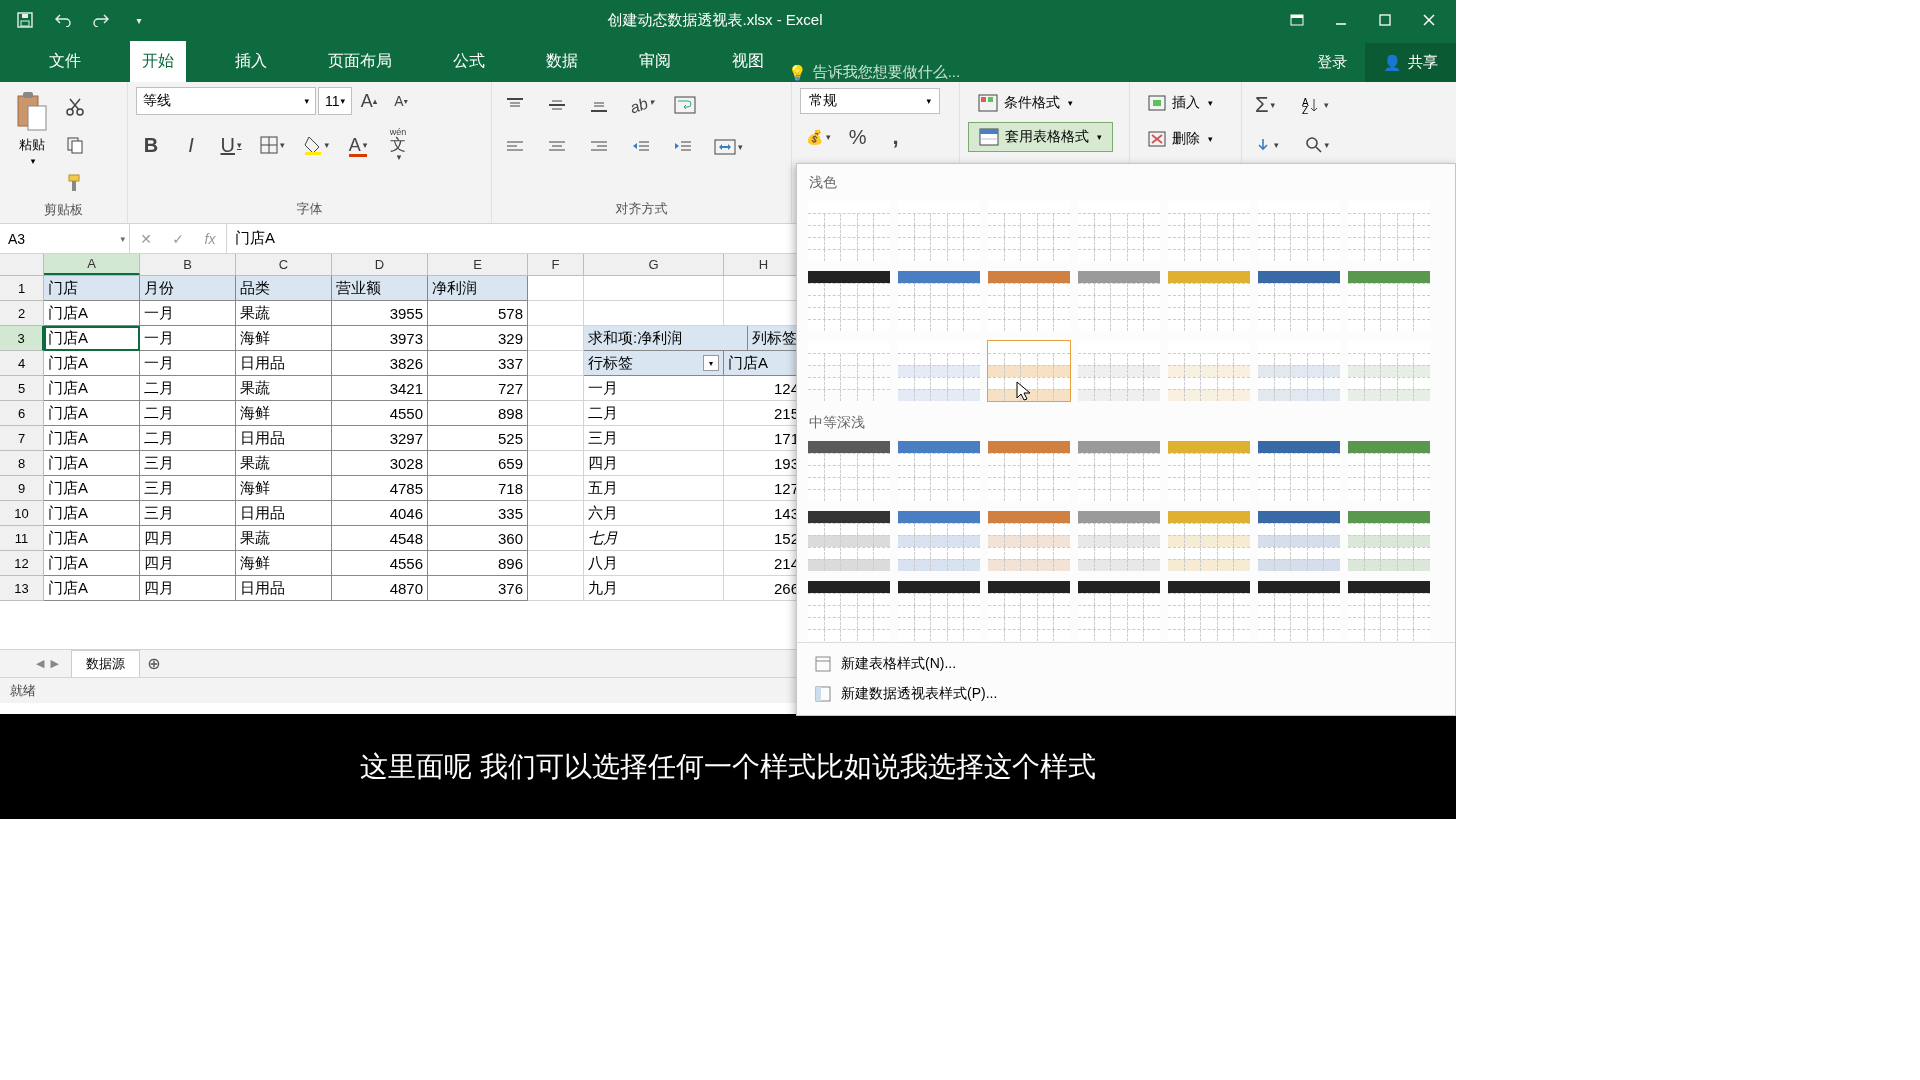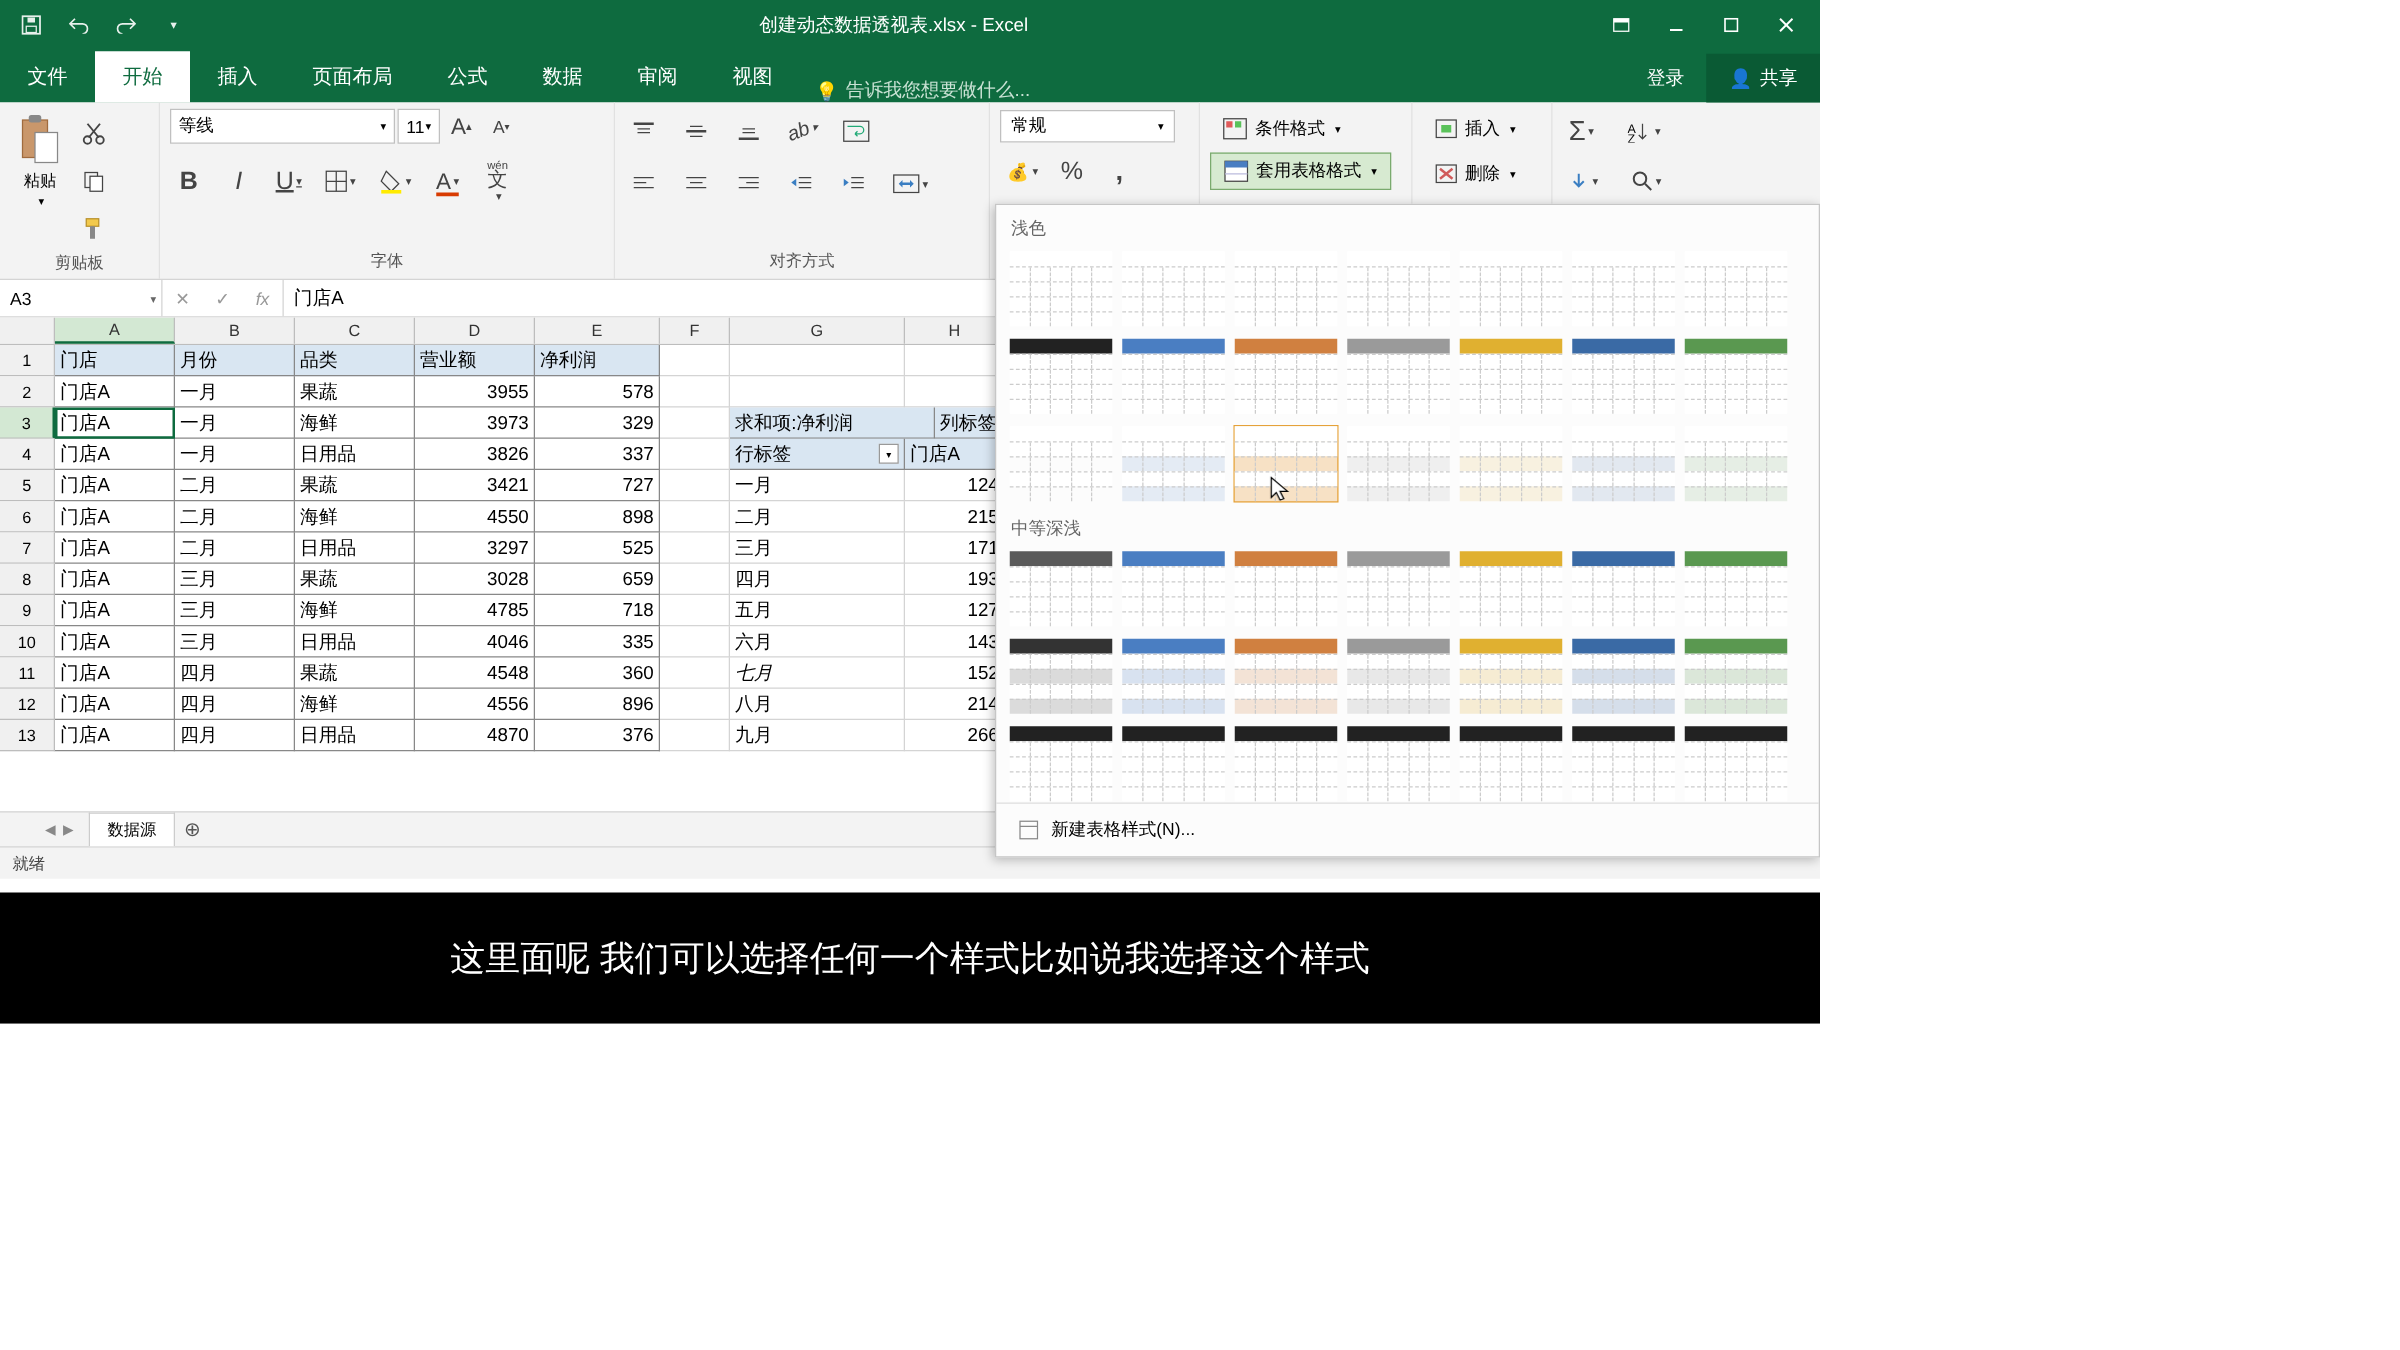--- a/index.html
+++ b/index.html
@@ -8,21 +8,21 @@
 
 .titlebar { height: 40px; background: #0e6b3f; color: #fff; display: flex; align-items: center; padding: 0 6px; }
 .titlebar .qat { display: flex; gap: 8px; align-items: center; margin-left: 4px; }
 .qat-btn { width: 30px; height: 30px; display: flex; align-items: center; justify-content: center; color: #fff; opacity: .9; cursor: pointer; font-size: 15px; }
 .titlebar .title { flex: 1; text-align: center; font-size: 15px; }
 .titlebar .win-controls { display: flex; gap: 2px; }
 .win-btn { width: 42px; height: 32px; display: flex; align-items: center; justify-content: center; color: #fff; font-size: 13px; }
 
 
 .menutabs { height: 42px; background: #0e6b3f; display: flex; align-items: flex-end; }
-.menutab { padding: 10px 22px; color: #fff; font-size: 16px; cursor: pointer; }
+.menutab { padding: 10px 12px; color: #fff; font-size: 16px; cursor: pointer; margin-left: 37px; }
 .menutab.active { background: #fff; color: #0e6b3f; }
 .tell-me { display: flex; align-items: center; color: #c9e2d4; padding: 0 12px; gap: 6px; font-size: 15px; }
 .share-area { margin-left: auto; display: flex; align-items: center; color: #fff; font-size: 15px; }
 .share-area > div { padding: 10px 18px; display: flex; gap: 6px; align-items: center; }
 
 
 .ribbon { height: 142px; background: #f3f3f3; border-bottom: 1px solid #d4d4d4; display: flex; }
 .group { border-right: 1px solid #e1e1e1; padding: 4px 8px 2px; display: flex; flex-direction: column; position: relative; }
 .group-body { flex: 1; display: flex; align-items: flex-start; gap: 4px; }
 .group-label { text-align: center; font-size: 13px; color: #555; padding: 3px 0; position: relative; }
@@ -1935,20 +1935,27 @@
       </div>
     </div>
   <div class="gallery-footer">
     <div class="gallery-menu-item">
       <svg width="16" height="16">
           <rect x="1" y="1" width="14" height="14" fill="none" stroke="#888"></rect>
           <line x1="1" y1="5" x2="15" y2="5" stroke="#888"></line>
         </svg>
       <span>新建表格样式(N)...</span>
     </div>
+    <div class="gallery-menu-item">
+      <svg width="16" height="16">
+          <rect x="1" y="1" width="14" height="14" fill="none" stroke="#888"></rect>
+          <rect x="1" y="1" width="5" height="14" fill="#cde"></rect>
+        </svg>
+      <span>新建数据透视表样式(P)...</span>
+    </div>
   </div>
 <div style="position: absolute; left: 218px; top: 216px; pointer-events: none; z-index: 200;">
       <svg width="18" height="22">
         <path d="M2 2 L2 18 L6 14 L9 20 L12 19 L9 13 L15 13 Z" fill="#fff" stroke="#000" stroke-width="1"></path>
       </svg>
     </div>
   </div>
 
 <div class="subtitle-bar">
   <span>这里面呢 我们可以选择任何一个样式比如说我选择这个样式</span>

